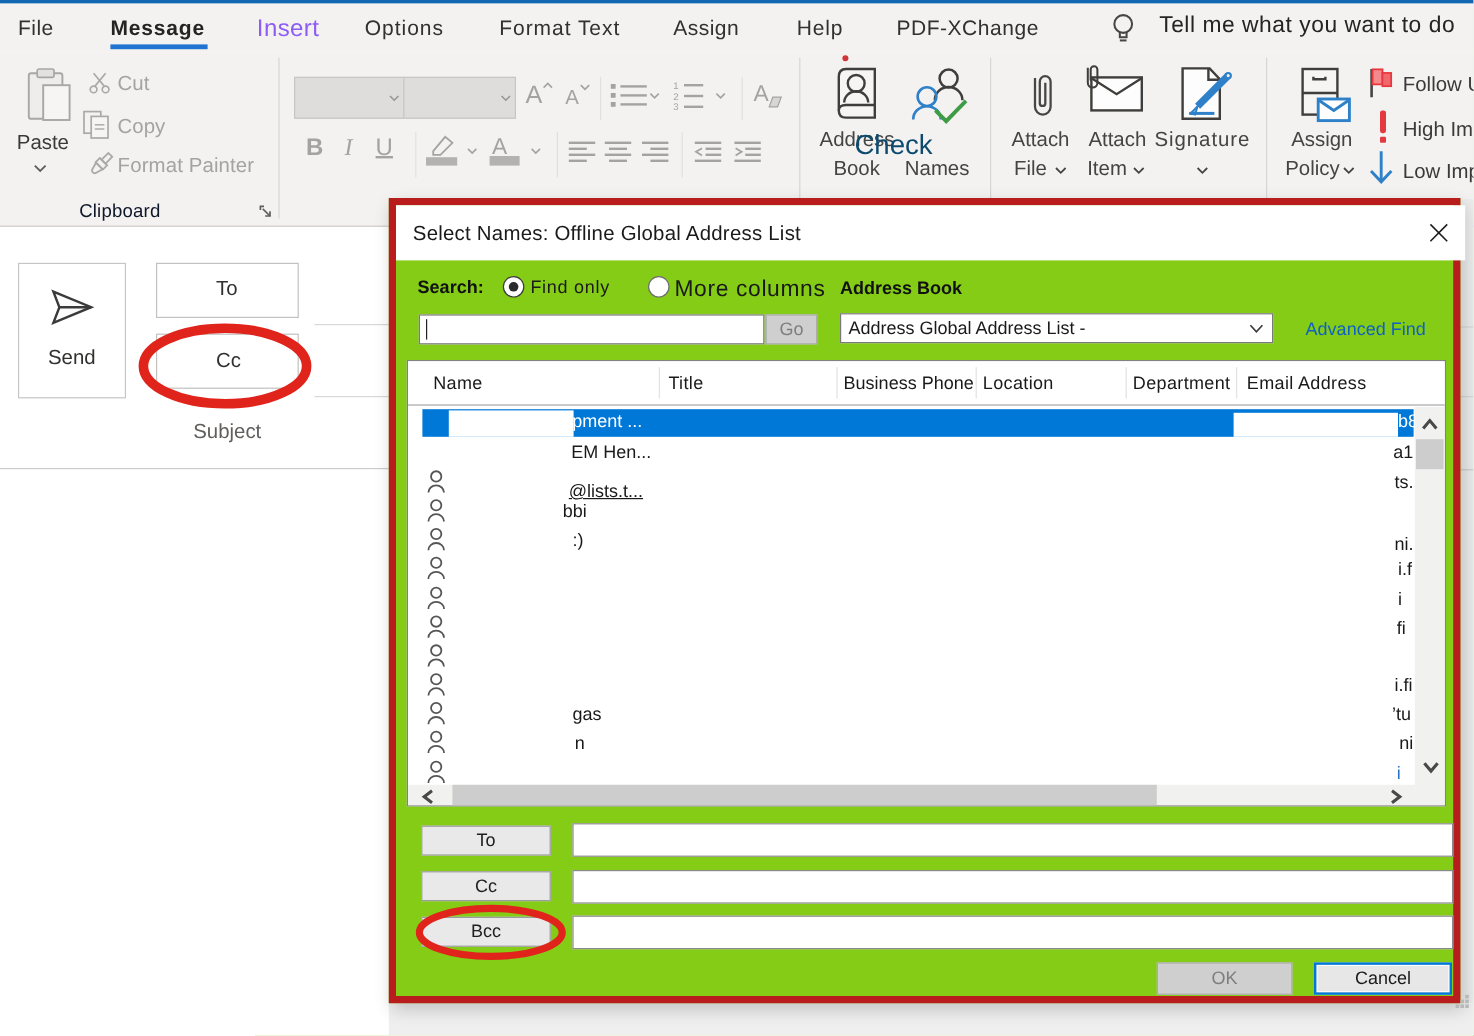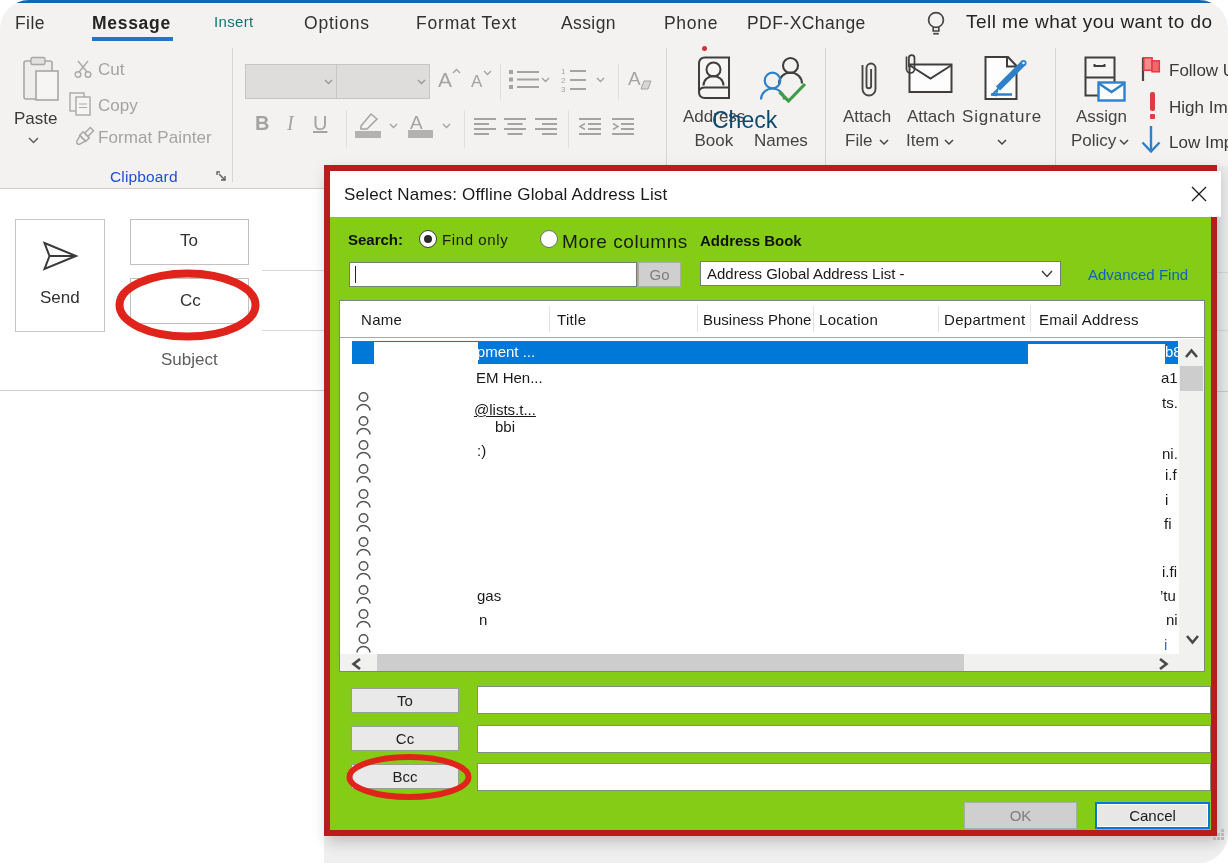--- a/index.html
+++ b/index.html
@@ -1,16 +1,16 @@
 <!DOCTYPE html>
 <html><head>
 <meta charset="utf-8">
 <style>
 html,body{margin:0;padding:0;}
-#root{position:relative;width:1228px;height:863px;background:#fff;font-family:"Liberation Sans",sans-serif;overflow:hidden;border-radius:29px;}
+#root{position:relative;width:1228px;height:863px;background:#fff;font-family:"Liberation Sans",sans-serif;overflow:hidden;}
 .a{position:absolute;}
 .t{position:absolute;white-space:nowrap;color:#3b3a39;}
 .g{color:#a5a3a1;}
 .sep{position:absolute;width:1px;background:#d8d6d4;}
 .mln{position:absolute;height:1px;background:#d8d8d8;}
 svg{position:absolute;overflow:visible;}
 .hdr{position:absolute;white-space:nowrap;font-size:15px;color:#1a1a1a;top:10px;letter-spacing:.3px;}
 .hsep{position:absolute;top:5px;height:26px;width:1px;background:#e2e2e2;}
 .rowt{position:absolute;white-space:nowrap;font-size:15px;color:#1a1a1a;}
 .pico{position:absolute;left:16px;}
@@ -23,25 +23,25 @@
 
 <div class="a" style="left:0;top:0;width:1228px;height:3px;background:#1167b1;"></div>
 
 <div class="a" style="left:0;top:3px;width:1228px;height:41px;background:#f3f2f1;"></div>
 
 <div class="a" style="left:0;top:44px;width:1228px;height:144px;background:#f3f2f1;border-bottom:1px solid #cecccb;box-sizing:content-box;"></div>
 <div id="menuitems">
 <span class="t" style="left:15px;top:12.5px;font-size:17.5px;color:#323130;letter-spacing:.4px;">File</span>
 <span class="t" style="left:92px;top:12.5px;font-size:17.5px;color:#252423;font-weight:bold;letter-spacing:.7px;">Message</span>
 <div class="a" style="left:92px;top:37px;width:81px;height:4px;background:#2173d1;"></div>
-<span class="t" style="left:214px;top:12.5px;font-size:15px;color:#0f766e;letter-spacing:.35px;">Insert</span>
+<span class="t" style="left:214px;top:12.5px;font-size:20px;color:#8b5cf6;letter-spacing:.35px;">Insert</span>
 <span class="t" style="left:304px;top:12.5px;font-size:17.5px;color:#323130;letter-spacing:.8px;">Options</span>
 <span class="t" style="left:416px;top:12.5px;font-size:17.5px;color:#323130;letter-spacing:.8px;">Format Text</span>
 <span class="t" style="left:561px;top:12.5px;font-size:17.5px;color:#323130;letter-spacing:.4px;">Assign</span>
-<span class="t" style="left:664px;top:12.5px;font-size:17.5px;color:#323130;letter-spacing:.7px;">Phone</span>
+<span class="t" style="left:664px;top:12.5px;font-size:17.5px;color:#323130;letter-spacing:.7px;">Help</span>
 <span class="t" style="left:747px;top:12.5px;font-size:17.5px;color:#323130;letter-spacing:.45px;">PDF-XChange</span>
 <svg style="left:928px;top:11px;" width="22" height="27" viewBox="0 0 22 27">
 <circle cx="8" cy="9" r="7.4" fill="none" stroke="#484644" stroke-width="1.7"></circle>
 <path d="M5.2 15.5 L5.2 20 L10.8 20 L10.8 15.5" fill="none" stroke="#484644" stroke-width="1.7"></path>
 <line x1="5.2" y1="22.7" x2="10.8" y2="22.7" stroke="#484644" stroke-width="1.7"></line>
 </svg>
 <span class="t" style="left:966px;top:11px;font-size:19px;color:#252423;letter-spacing:.45px;">Tell me what you want to do</span>
 </div>
 <div id="ribbon">
 
@@ -72,21 +72,21 @@
 <span class="t g" style="left:98px;top:96px;font-size:17px;">Copy</span>
 
 <svg style="left:69px;top:126px;" width="27" height="27" viewBox="0 0 27 27">
 <g transform="rotate(45 13 13)" fill="none" stroke="#aba9a7" stroke-width="1.5">
 <path d="M10.7 -1 L15.3 -1 L15.3 7 L10.7 7 Z"></path>
 <path d="M8.7 7 L17.3 7 L17.3 12 L8.7 12 Z"></path>
 <path d="M9.2 12 L16.8 12 L15 18.5 C14 20 12 20 11 18.5 Z"></path>
 </g>
 </svg>
 <span class="t g" style="left:98px;top:128px;font-size:17px;letter-spacing:.1px;">Format Painter</span>
-<span class="t" style="left:66px;top:167.5px;font-size:15.5px;color:#1d4ed8;letter-spacing:.15px;margin-left:44px;">Clipboard</span>
+<span class="t" style="left:66px;top:167.5px;font-size:15.5px;color:#0f172a;letter-spacing:.15px;">Clipboard</span>
 <svg style="left:216px;top:171px;" width="12" height="12" viewBox="0 0 12 12">
 <polyline points="1,4 1,1 4,1" fill="none" stroke="#605e5c" stroke-width="1.4"></polyline>
 <line x1="3" y1="3" x2="9" y2="9" stroke="#605e5c" stroke-width="1.4"></line>
 <polyline points="9,5 9,9 5,9" fill="none" stroke="#605e5c" stroke-width="1.4"></polyline>
 </svg>
 <div class="sep" style="left:232px;top:48px;height:134px;"></div>
 
 <div class="a" style="left:245px;top:64px;width:92px;height:35px;background:#dedddc;border:1px solid #c8c6c4;box-sizing:border-box;"></div>
 <svg style="left:324px;top:79px;" width="9" height="6" viewBox="0 0 9 6">
         <polyline points="1,1 4.5,4.5 8,1" fill="none" stroke="#979593" stroke-width="1.3"></polyline>
@@ -337,21 +337,21 @@
   <div id="rows">
     <div class="a" style="left:12px;top:39.5px;width:826px;height:23.5px;background:#0078d7;"></div>
     <span class="rowt" style="left:128.5px;top:42px;color:#fff;">opment ...</span>
     <span class="rowt" style="left:825px;top:42px;color:#fff;">b8</span>
     <div class="a" style="left:34px;top:41px;width:103.5px;height:22px;background:#fff;"></div>
     <div class="a" style="left:687.5px;top:42.5px;width:137.5px;height:20.5px;background:#fff;"></div>
     <span class="rowt" style="left:136px;top:68px;">EM Hen...</span>
     <span class="rowt" style="left:821px;top:68px;">a1</span>
     <span class="rowt" style="left:134px;top:100px;text-decoration:underline;">@lists.t...</span>
     <span class="rowt" style="left:822px;top:93px;">ts.</span>
-    <span class="rowt" style="left:155px;top:117px;text-align:right;">bbi</span>
+    <span class="rowt" style="left:129px;top:117px;text-align:right;">bbi</span>
     <span class="rowt" style="left:822px;top:117px;margin-top:27px;">ni.</span>
     <span class="rowt" style="left:137px;top:141px;">:)</span>
     <span class="rowt" style="left:825px;top:165px;">i.f</span>
     <span class="rowt" style="left:825px;top:190px;">i</span>
     <span class="rowt" style="left:824px;top:214px;">fi</span>
     <span class="rowt" style="left:822px;top:262px;">i.fi</span>
     <span class="rowt" style="left:137px;top:286px;">gas</span>
     <span class="rowt" style="left:820px;top:286px;">’tu</span>
     <span class="rowt" style="left:139px;top:310px;">n</span>
     <span class="rowt" style="left:826px;top:310px;">ni</span>

